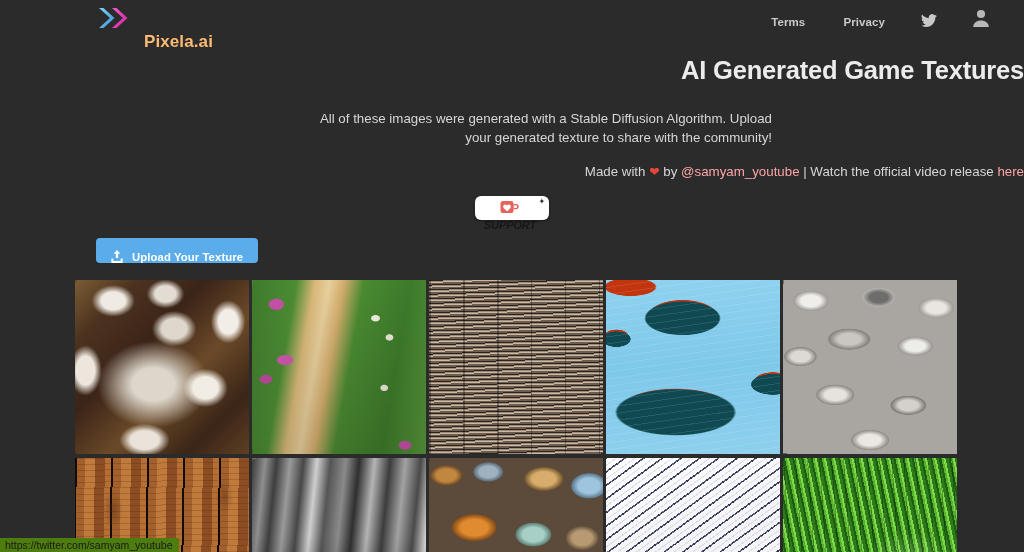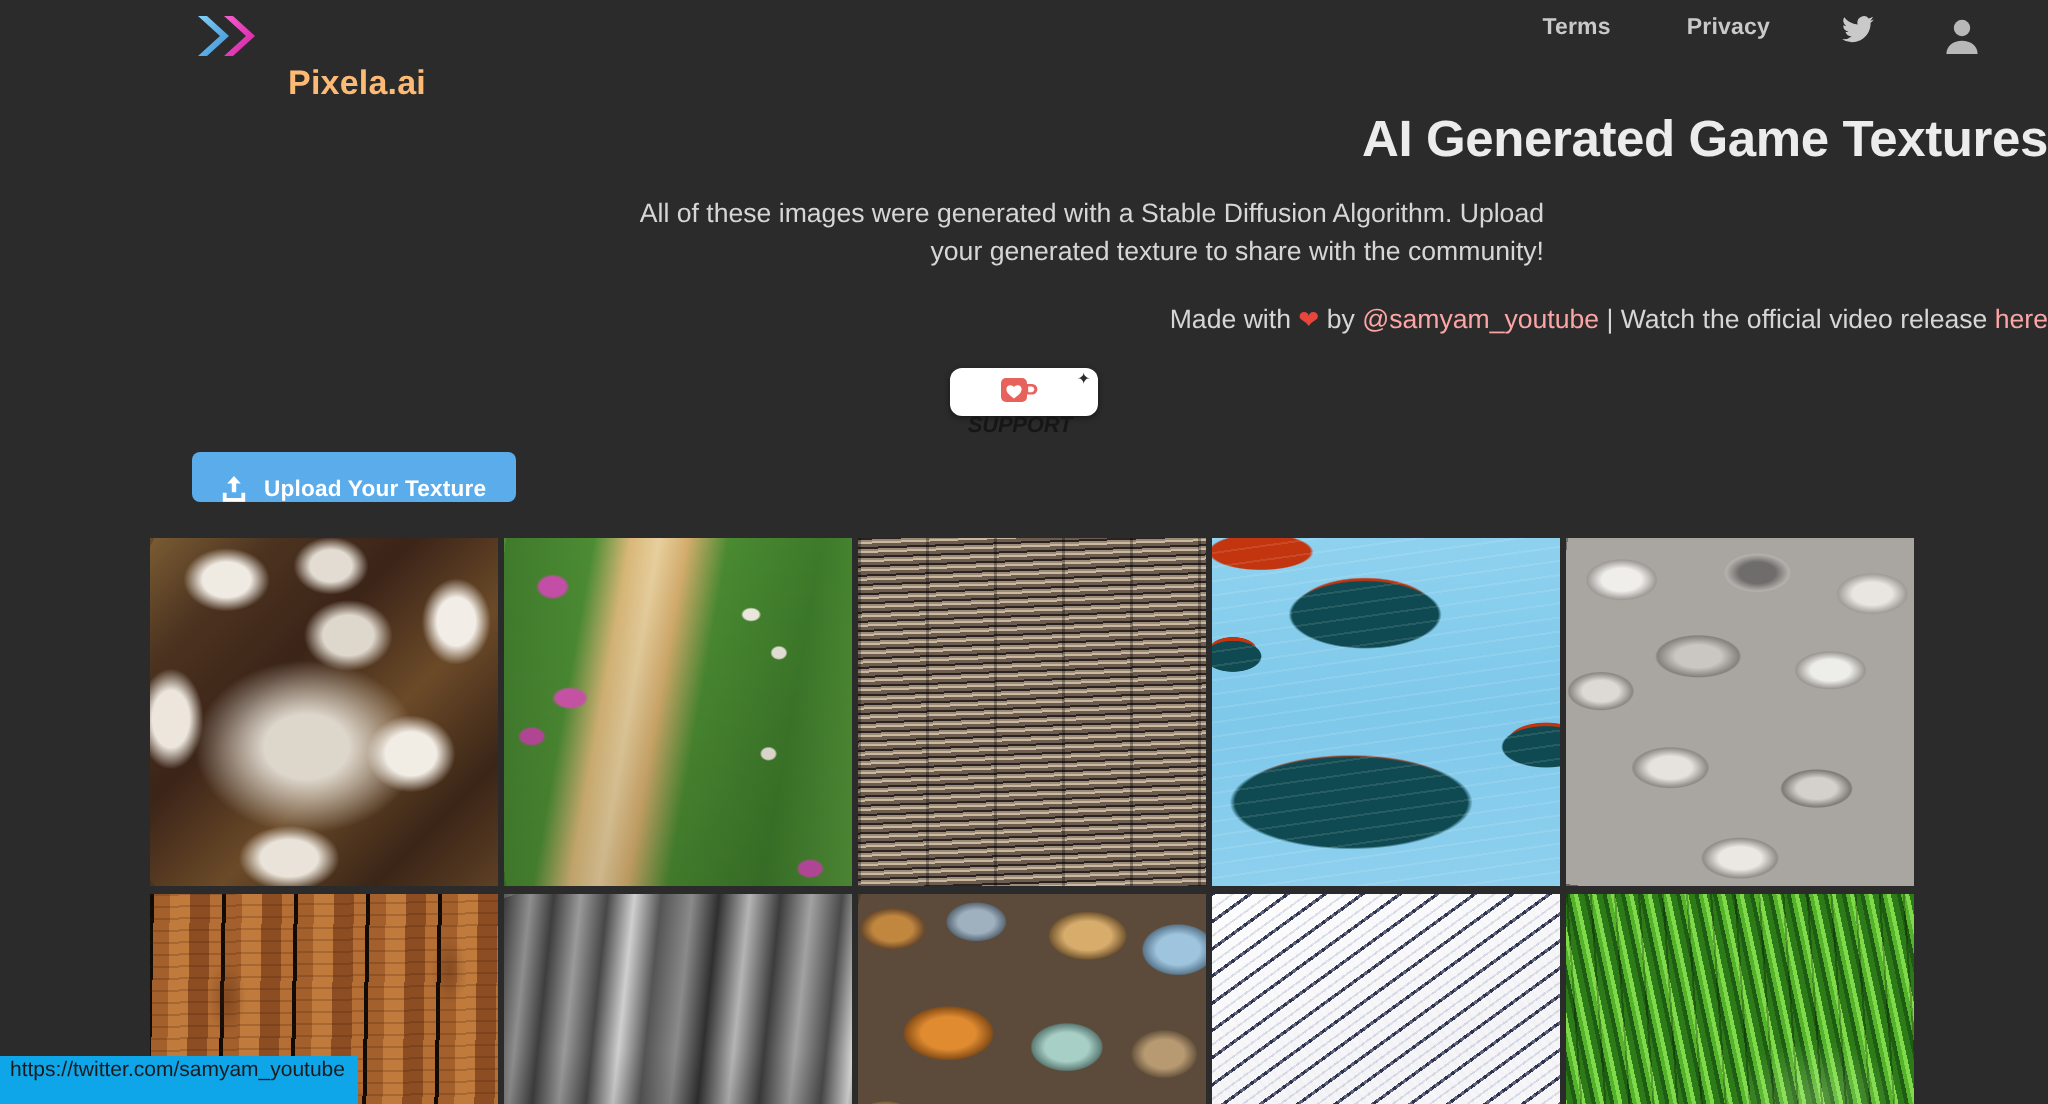--- a/index.html
+++ b/index.html
@@ -15,36 +15,36 @@
   
   .header {
     height:36px; display:flex; align-items:center;
     padding:0 16px 0 97px;
   }
   .brand { display:flex; align-items:center; gap:9px; }
   .brand-logo { width:38px; height:26px; display:block; }
   .brand-name {
     font-size:17px; font-weight:bold; color:#fdba74; letter-spacing:.1px;margin-top:47px;
   }
-  .nav { margin-left:auto; display:flex; align-items:flex-start; gap:0; }
+  .nav { margin-left:auto; display:flex; align-items:flex-end; gap:0; }
   .nav-link {
     font-size:11.5px; font-weight:bold; color:#c9c9c9;
     text-decoration:none; padding:0 19px; letter-spacing:.1px;
   }
   .nav-icon { padding:0 17px; display:flex; align-items:center; }
   .nav-icon svg { display:block; }
 
   
   .hero { text-align:right; padding-top:19px; }
   .hero-title {
     font-size:25.5px; font-weight:bold; color:#ececec;
     letter-spacing:-.2px; line-height:1.2;
   }
   .hero-sub {
-    margin-top:11px; font-size:13.3px; color:#d6d6d6;
+    margin-top:23px; font-size:13.3px; color:#d6d6d6;
     line-height:1.45; max-width:520px; margin-left:auto; margin-right:auto;
   }
   .hero-credit {
     margin-top:16px; font-size:13.3px; color:#d6d6d6; line-height:1.4;
   }
   .heart { color:#e8453c; font-size:12.5px; }
   .credit-link { color:#fca5a5; text-decoration:none; }
 
   
   .support-wrap { margin-top:14px; display:flex; justify-content:center; }
@@ -279,23 +279,23 @@
   .tx-grass-blades::after {
     content:""; position:absolute; inset:0;
     background:
       repeating-linear-gradient(86deg, rgba(0,0,0,.28) 0 1px, rgba(0,0,0,0) 1px 12px),
       radial-gradient(ellipse 60px 40px at 72% 58%, rgba(230,255,200,.22), rgba(0,0,0,0) 70%);
   }
 
   
   .statusbar {
     position:absolute; left:0; bottom:0;
-    background:#0ea5e9; color:#1b1b1b;
+    background:#4d7c0f; color:#1b1b1b;
     font-size:10.5px; line-height:13px;
-    padding:1px 6px 1px 5px; height:24px;
+    padding:1px 6px 1px 5px; height:14px;
     font-family:"Liberation Sans", sans-serif;
     white-space:nowrap; overflow:hidden;
   }
 </style>
 </head>
 <body>
 
 <div class="page">
 
   <div class="header">

